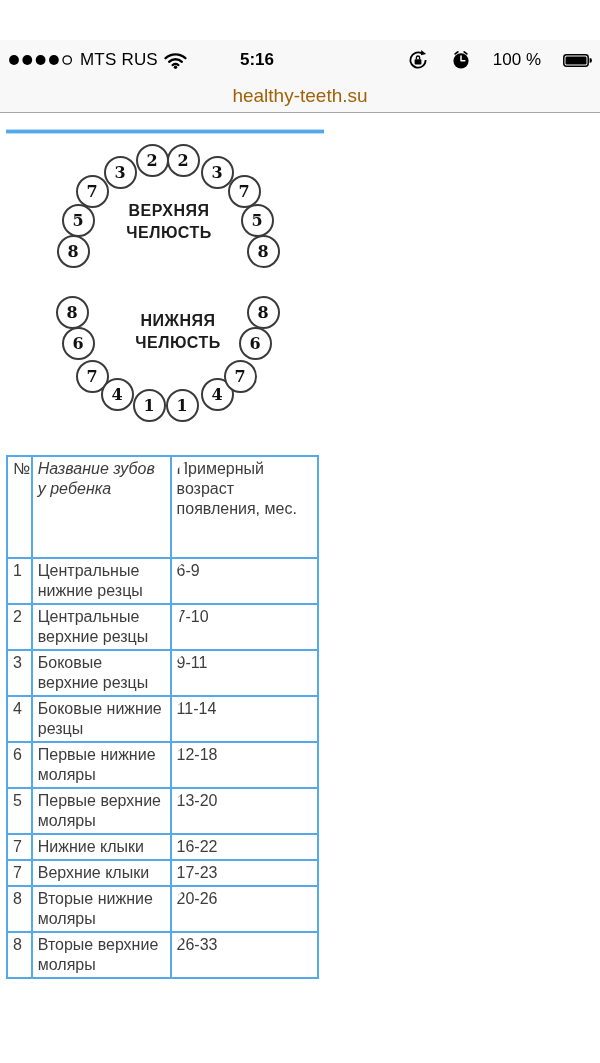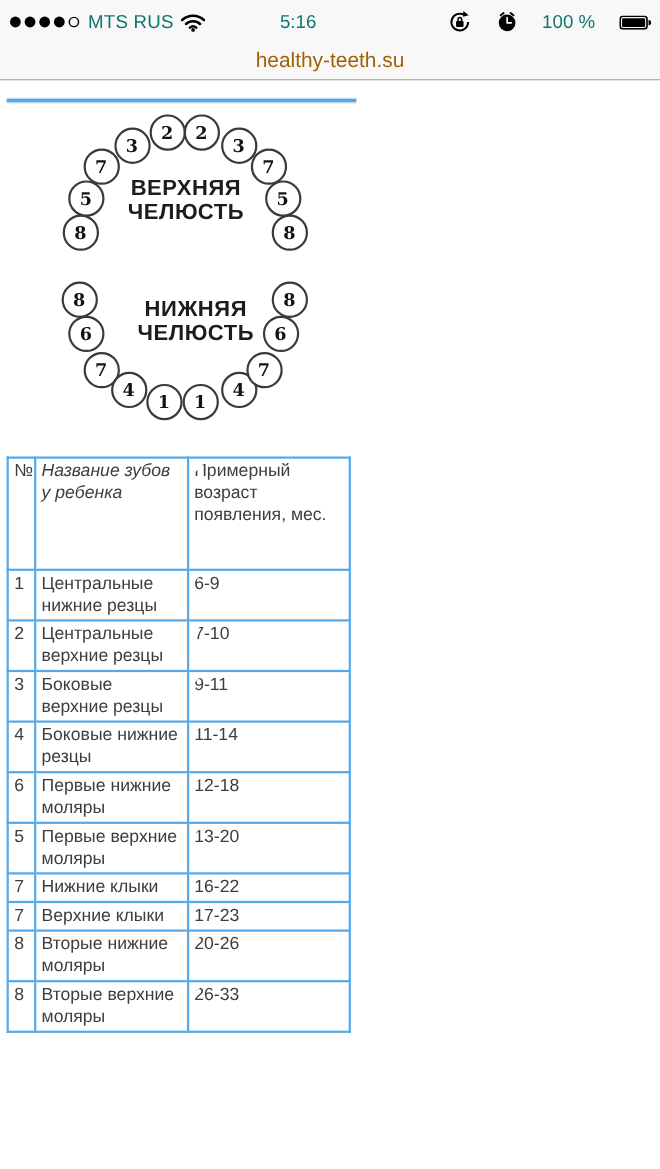--- a/index.html
+++ b/index.html
@@ -19,26 +19,27 @@
   }
   
   .status-bar{
     height:40px;
     background:#f8f8f8;
     display:flex;
     align-items:center;
     padding:0 8px;
     position:relative;
     font-size:17px;
-    color:#0f766e;
+    color:#000000;
+    margin-top:40px;
   }
   .sb-left{display:flex;align-items:center;gap:6px;}
   .sb-center{
-    position:absolute;left:271px;transform:translateX(-50%);
-    font-weight:400;font-size:17px;
+    position:absolute;left:257px;transform:translateX(-50%);
+    font-weight:700;font-size:17px;
   }
   .sb-right{display:flex;align-items:center;gap:22px;margin-left:auto;}
   .carrier{font-size:17px;letter-spacing:0.2px;}
   .pct{font-size:17px;}
   .sb-icon{display:inline-flex;align-items:center;}
   
   .url-bar{
     height:33px;
     background:#f8f8f8;
     border-bottom:1px solid #a6a6a6;
@@ -78,21 +79,21 @@
     font-weight:700;
     font-size:16px;
     color:#111;
   }
   .jaw-label{
     position:absolute;
     transform:translate(-50%,-50%);
     width:120px;
     text-align:center;
     font-weight:700;
-    font-size:20px;
+    font-size:16px;
     line-height:22px;
     letter-spacing:0.5px;
     color:#1c1c1c;
   }
   
   table.teeth{
     border-collapse:collapse;
     margin-top:29px;
     width:313px;
     table-layout:fixed;

